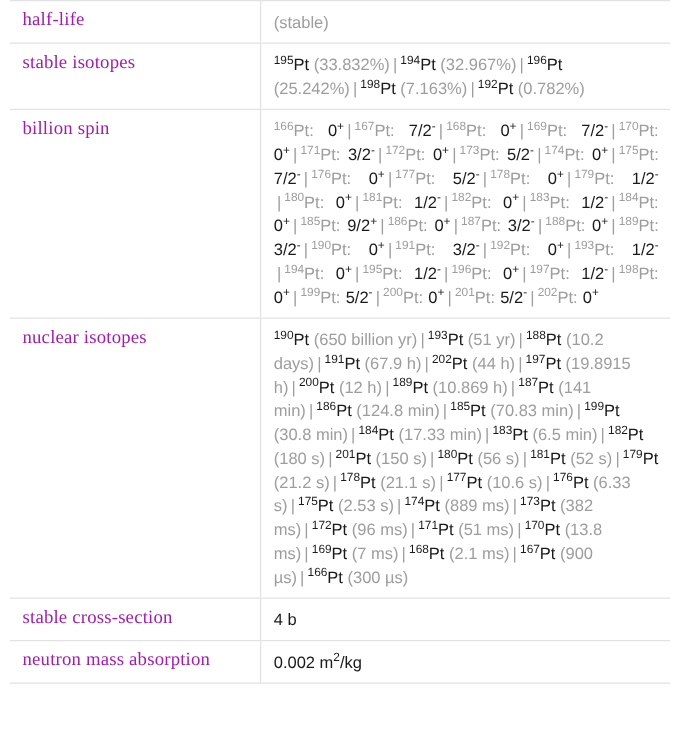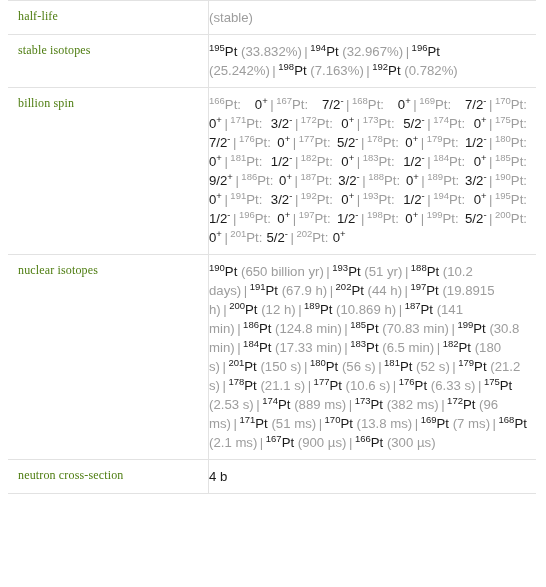--- a/index.html
+++ b/index.html
@@ -28,28 +28,28 @@
   }
   .props-table td {
     vertical-align: top;
     padding: 7px 0 7px 0;
   }
   td.prop-label {
     width: 182px;
     border-right: 1px solid #e2e2e2;
     padding-left: 10px;
     padding-right: 8px;
-    color: #4d7c0f;
+    color: #a21caf;
     font-family: "Liberation Serif", serif;
-    font-size: 12px;
+    font-size: 15px;
     line-height: 17px;
     letter-spacing: 0.15px;
   }
   td.prop-value {
-    padding-left: 0;
+    padding-left: 10px;
     padding-right: 9px;
     font-family: "Liberation Sans", sans-serif;
     font-size: 13.2px;
     line-height: 19px;
     color: #2b2b2b;
   }
   tr.row-nuclear-spin td.prop-value,
   tr.row-unstable td.prop-value {
     text-align: justify;
     text-align-last: left;
@@ -98,17 +98,21 @@
       </tr>
       <tr class="row-nuclear-spin">
         <td class="prop-label">billion spin</td>
         <td class="prop-value"><span class="nuc muted"><sup>166</sup><span>Pt</span>:</span> <span class="nuc dark"><span>0</span><sup>+</sup></span><span class="sep">|</span><span class="nuc muted"><sup>167</sup><span>Pt</span>:</span> <span class="nuc dark"><span>7/2</span><sup>-</sup></span><span class="sep">|</span><span class="nuc muted"><sup>168</sup><span>Pt</span>:</span> <span class="nuc dark"><span>0</span><sup>+</sup></span><span class="sep">|</span><span class="nuc muted"><sup>169</sup><span>Pt</span>:</span> <span class="nuc dark"><span>7/2</span><sup>-</sup></span><span class="sep">|</span><span class="nuc muted"><sup>170</sup><span>Pt</span>:</span> <span class="nuc dark"><span>0</span><sup>+</sup></span><span class="sep">|</span><span class="nuc muted"><sup>171</sup><span>Pt</span>:</span> <span class="nuc dark"><span>3/2</span><sup>-</sup></span><span class="sep">|</span><span class="nuc muted"><sup>172</sup><span>Pt</span>:</span> <span class="nuc dark"><span>0</span><sup>+</sup></span><span class="sep">|</span><span class="nuc muted"><sup>173</sup><span>Pt</span>:</span> <span class="nuc dark"><span>5/2</span><sup>-</sup></span><span class="sep">|</span><span class="nuc muted"><sup>174</sup><span>Pt</span>:</span> <span class="nuc dark"><span>0</span><sup>+</sup></span><span class="sep">|</span><span class="nuc muted"><sup>175</sup><span>Pt</span>:</span> <span class="nuc dark"><span>7/2</span><sup>-</sup></span><span class="sep">|</span><span class="nuc muted"><sup>176</sup><span>Pt</span>:</span> <span class="nuc dark"><span>0</span><sup>+</sup></span><span class="sep">|</span><span class="nuc muted"><sup>177</sup><span>Pt</span>:</span> <span class="nuc dark"><span>5/2</span><sup>-</sup></span><span class="sep">|</span><span class="nuc muted"><sup>178</sup><span>Pt</span>:</span> <span class="nuc dark"><span>0</span><sup>+</sup></span><span class="sep">|</span><span class="nuc muted"><sup>179</sup><span>Pt</span>:</span> <span class="nuc dark"><span>1/2</span><sup>-</sup></span><span class="sep">|</span><span class="nuc muted"><sup>180</sup><span>Pt</span>:</span> <span class="nuc dark"><span>0</span><sup>+</sup></span><span class="sep">|</span><span class="nuc muted"><sup>181</sup><span>Pt</span>:</span> <span class="nuc dark"><span>1/2</span><sup>-</sup></span><span class="sep">|</span><span class="nuc muted"><sup>182</sup><span>Pt</span>:</span> <span class="nuc dark"><span>0</span><sup>+</sup></span><span class="sep">|</span><span class="nuc muted"><sup>183</sup><span>Pt</span>:</span> <span class="nuc dark"><span>1/2</span><sup>-</sup></span><span class="sep">|</span><span class="nuc muted"><sup>184</sup><span>Pt</span>:</span> <span class="nuc dark"><span>0</span><sup>+</sup></span><span class="sep">|</span><span class="nuc muted"><sup>185</sup><span>Pt</span>:</span> <span class="nuc dark"><span>9/2</span><sup>+</sup></span><span class="sep">|</span><span class="nuc muted"><sup>186</sup><span>Pt</span>:</span> <span class="nuc dark"><span>0</span><sup>+</sup></span><span class="sep">|</span><span class="nuc muted"><sup>187</sup><span>Pt</span>:</span> <span class="nuc dark"><span>3/2</span><sup>-</sup></span><span class="sep">|</span><span class="nuc muted"><sup>188</sup><span>Pt</span>:</span> <span class="nuc dark"><span>0</span><sup>+</sup></span><span class="sep">|</span><span class="nuc muted"><sup>189</sup><span>Pt</span>:</span> <span class="nuc dark"><span>3/2</span><sup>-</sup></span><span class="sep">|</span><span class="nuc muted"><sup>190</sup><span>Pt</span>:</span> <span class="nuc dark"><span>0</span><sup>+</sup></span><span class="sep">|</span><span class="nuc muted"><sup>191</sup><span>Pt</span>:</span> <span class="nuc dark"><span>3/2</span><sup>-</sup></span><span class="sep">|</span><span class="nuc muted"><sup>192</sup><span>Pt</span>:</span> <span class="nuc dark"><span>0</span><sup>+</sup></span><span class="sep">|</span><span class="nuc muted"><sup>193</sup><span>Pt</span>:</span> <span class="nuc dark"><span>1/2</span><sup>-</sup></span><span class="sep">|</span><span class="nuc muted"><sup>194</sup><span>Pt</span>:</span> <span class="nuc dark"><span>0</span><sup>+</sup></span><span class="sep">|</span><span class="nuc muted"><sup>195</sup><span>Pt</span>:</span> <span class="nuc dark"><span>1/2</span><sup>-</sup></span><span class="sep">|</span><span class="nuc muted"><sup>196</sup><span>Pt</span>:</span> <span class="nuc dark"><span>0</span><sup>+</sup></span><span class="sep">|</span><span class="nuc muted"><sup>197</sup><span>Pt</span>:</span> <span class="nuc dark"><span>1/2</span><sup>-</sup></span><span class="sep">|</span><span class="nuc muted"><sup>198</sup><span>Pt</span>:</span> <span class="nuc dark"><span>0</span><sup>+</sup></span><span class="sep">|</span><span class="nuc muted"><sup>199</sup><span>Pt</span>:</span> <span class="nuc dark"><span>5/2</span><sup>-</sup></span><span class="sep">|</span><span class="nuc muted"><sup>200</sup><span>Pt</span>:</span> <span class="nuc dark"><span>0</span><sup>+</sup></span><span class="sep">|</span><span class="nuc muted"><sup>201</sup><span>Pt</span>:</span> <span class="nuc dark"><span>5/2</span><sup>-</sup></span><span class="sep">|</span><span class="nuc muted"><sup>202</sup><span>Pt</span>:</span> <span class="nuc dark"><span>0</span><sup>+</sup></span></td>
       </tr>
       <tr class="row-unstable-isotopes">
         <td class="prop-label">nuclear isotopes</td>
         <td class="prop-value"><span class="nuc"><sup class="dark">190</sup><span class="dark">Pt</span></span> <span class="muted">(650 billion yr)</span><span class="sep">|</span><span class="nuc"><sup class="dark">193</sup><span class="dark">Pt</span></span> <span class="muted">(51 yr)</span><span class="sep">|</span><span class="nuc"><sup class="dark">188</sup><span class="dark">Pt</span></span> <span class="muted">(10.2 days)</span><span class="sep">|</span><span class="nuc"><sup class="dark">191</sup><span class="dark">Pt</span></span> <span class="muted">(67.9 h)</span><span class="sep">|</span><span class="nuc"><sup class="dark">202</sup><span class="dark">Pt</span></span> <span class="muted">(44 h)</span><span class="sep">|</span><span class="nuc"><sup class="dark">197</sup><span class="dark">Pt</span></span> <span class="muted">(19.8915 h)</span><span class="sep">|</span><span class="nuc"><sup class="dark">200</sup><span class="dark">Pt</span></span> <span class="muted">(12 h)</span><span class="sep">|</span><span class="nuc"><sup class="dark">189</sup><span class="dark">Pt</span></span> <span class="muted">(10.869 h)</span><span class="sep">|</span><span class="nuc"><sup class="dark">187</sup><span class="dark">Pt</span></span> <span class="muted">(141 min)</span><span class="sep">|</span><span class="nuc"><sup class="dark">186</sup><span class="dark">Pt</span></span> <span class="muted">(124.8 min)</span><span class="sep">|</span><span class="nuc"><sup class="dark">185</sup><span class="dark">Pt</span></span> <span class="muted">(70.83 min)</span><span class="sep">|</span><span class="nuc"><sup class="dark">199</sup><span class="dark">Pt</span></span> <span class="muted">(30.8 min)</span><span class="sep">|</span><span class="nuc"><sup class="dark">184</sup><span class="dark">Pt</span></span> <span class="muted">(17.33 min)</span><span class="sep">|</span><span class="nuc"><sup class="dark">183</sup><span class="dark">Pt</span></span> <span class="muted">(6.5 min)</span><span class="sep">|</span><span class="nuc"><sup class="dark">182</sup><span class="dark">Pt</span></span> <span class="muted">(180 s)</span><span class="sep">|</span><span class="nuc"><sup class="dark">201</sup><span class="dark">Pt</span></span> <span class="muted">(150 s)</span><span class="sep">|</span><span class="nuc"><sup class="dark">180</sup><span class="dark">Pt</span></span> <span class="muted">(56 s)</span><span class="sep">|</span><span class="nuc"><sup class="dark">181</sup><span class="dark">Pt</span></span> <span class="muted">(52 s)</span><span class="sep">|</span><span class="nuc"><sup class="dark">179</sup><span class="dark">Pt</span></span> <span class="muted">(21.2 s)</span><span class="sep">|</span><span class="nuc"><sup class="dark">178</sup><span class="dark">Pt</span></span> <span class="muted">(21.1 s)</span><span class="sep">|</span><span class="nuc"><sup class="dark">177</sup><span class="dark">Pt</span></span> <span class="muted">(10.6 s)</span><span class="sep">|</span><span class="nuc"><sup class="dark">176</sup><span class="dark">Pt</span></span> <span class="muted">(6.33 s)</span><span class="sep">|</span><span class="nuc"><sup class="dark">175</sup><span class="dark">Pt</span></span> <span class="muted">(2.53 s)</span><span class="sep">|</span><span class="nuc"><sup class="dark">174</sup><span class="dark">Pt</span></span> <span class="muted">(889 ms)</span><span class="sep">|</span><span class="nuc"><sup class="dark">173</sup><span class="dark">Pt</span></span> <span class="muted">(382 ms)</span><span class="sep">|</span><span class="nuc"><sup class="dark">172</sup><span class="dark">Pt</span></span> <span class="muted">(96 ms)</span><span class="sep">|</span><span class="nuc"><sup class="dark">171</sup><span class="dark">Pt</span></span> <span class="muted">(51 ms)</span><span class="sep">|</span><span class="nuc"><sup class="dark">170</sup><span class="dark">Pt</span></span> <span class="muted">(13.8 ms)</span><span class="sep">|</span><span class="nuc"><sup class="dark">169</sup><span class="dark">Pt</span></span> <span class="muted">(7 ms)</span><span class="sep">|</span><span class="nuc"><sup class="dark">168</sup><span class="dark">Pt</span></span> <span class="muted">(2.1 ms)</span><span class="sep">|</span><span class="nuc"><sup class="dark">167</sup><span class="dark">Pt</span></span> <span class="muted">(900 µs)</span><span class="sep">|</span><span class="nuc"><sup class="dark">166</sup><span class="dark">Pt</span></span> <span class="muted">(300 µs)</span></td>
       </tr>
       <tr class="row-neutron-cross-section">
-        <td class="prop-label">neutron cross-section</td>
+        <td class="prop-label">stable cross-section</td>
         <td class="prop-value"><span class="dark">4 b</span></td>
+      </tr>
+      <tr class="row-neutron-mass-absorption">
+        <td class="prop-label">neutron mass absorption</td>
+        <td class="prop-value"><span class="dark">0.002 m</span><sup class="unit-sup dark">2</sup><span class="dark">/kg</span></td>
       </tr>
     </tbody>
 </table>
 
 </body></html>

